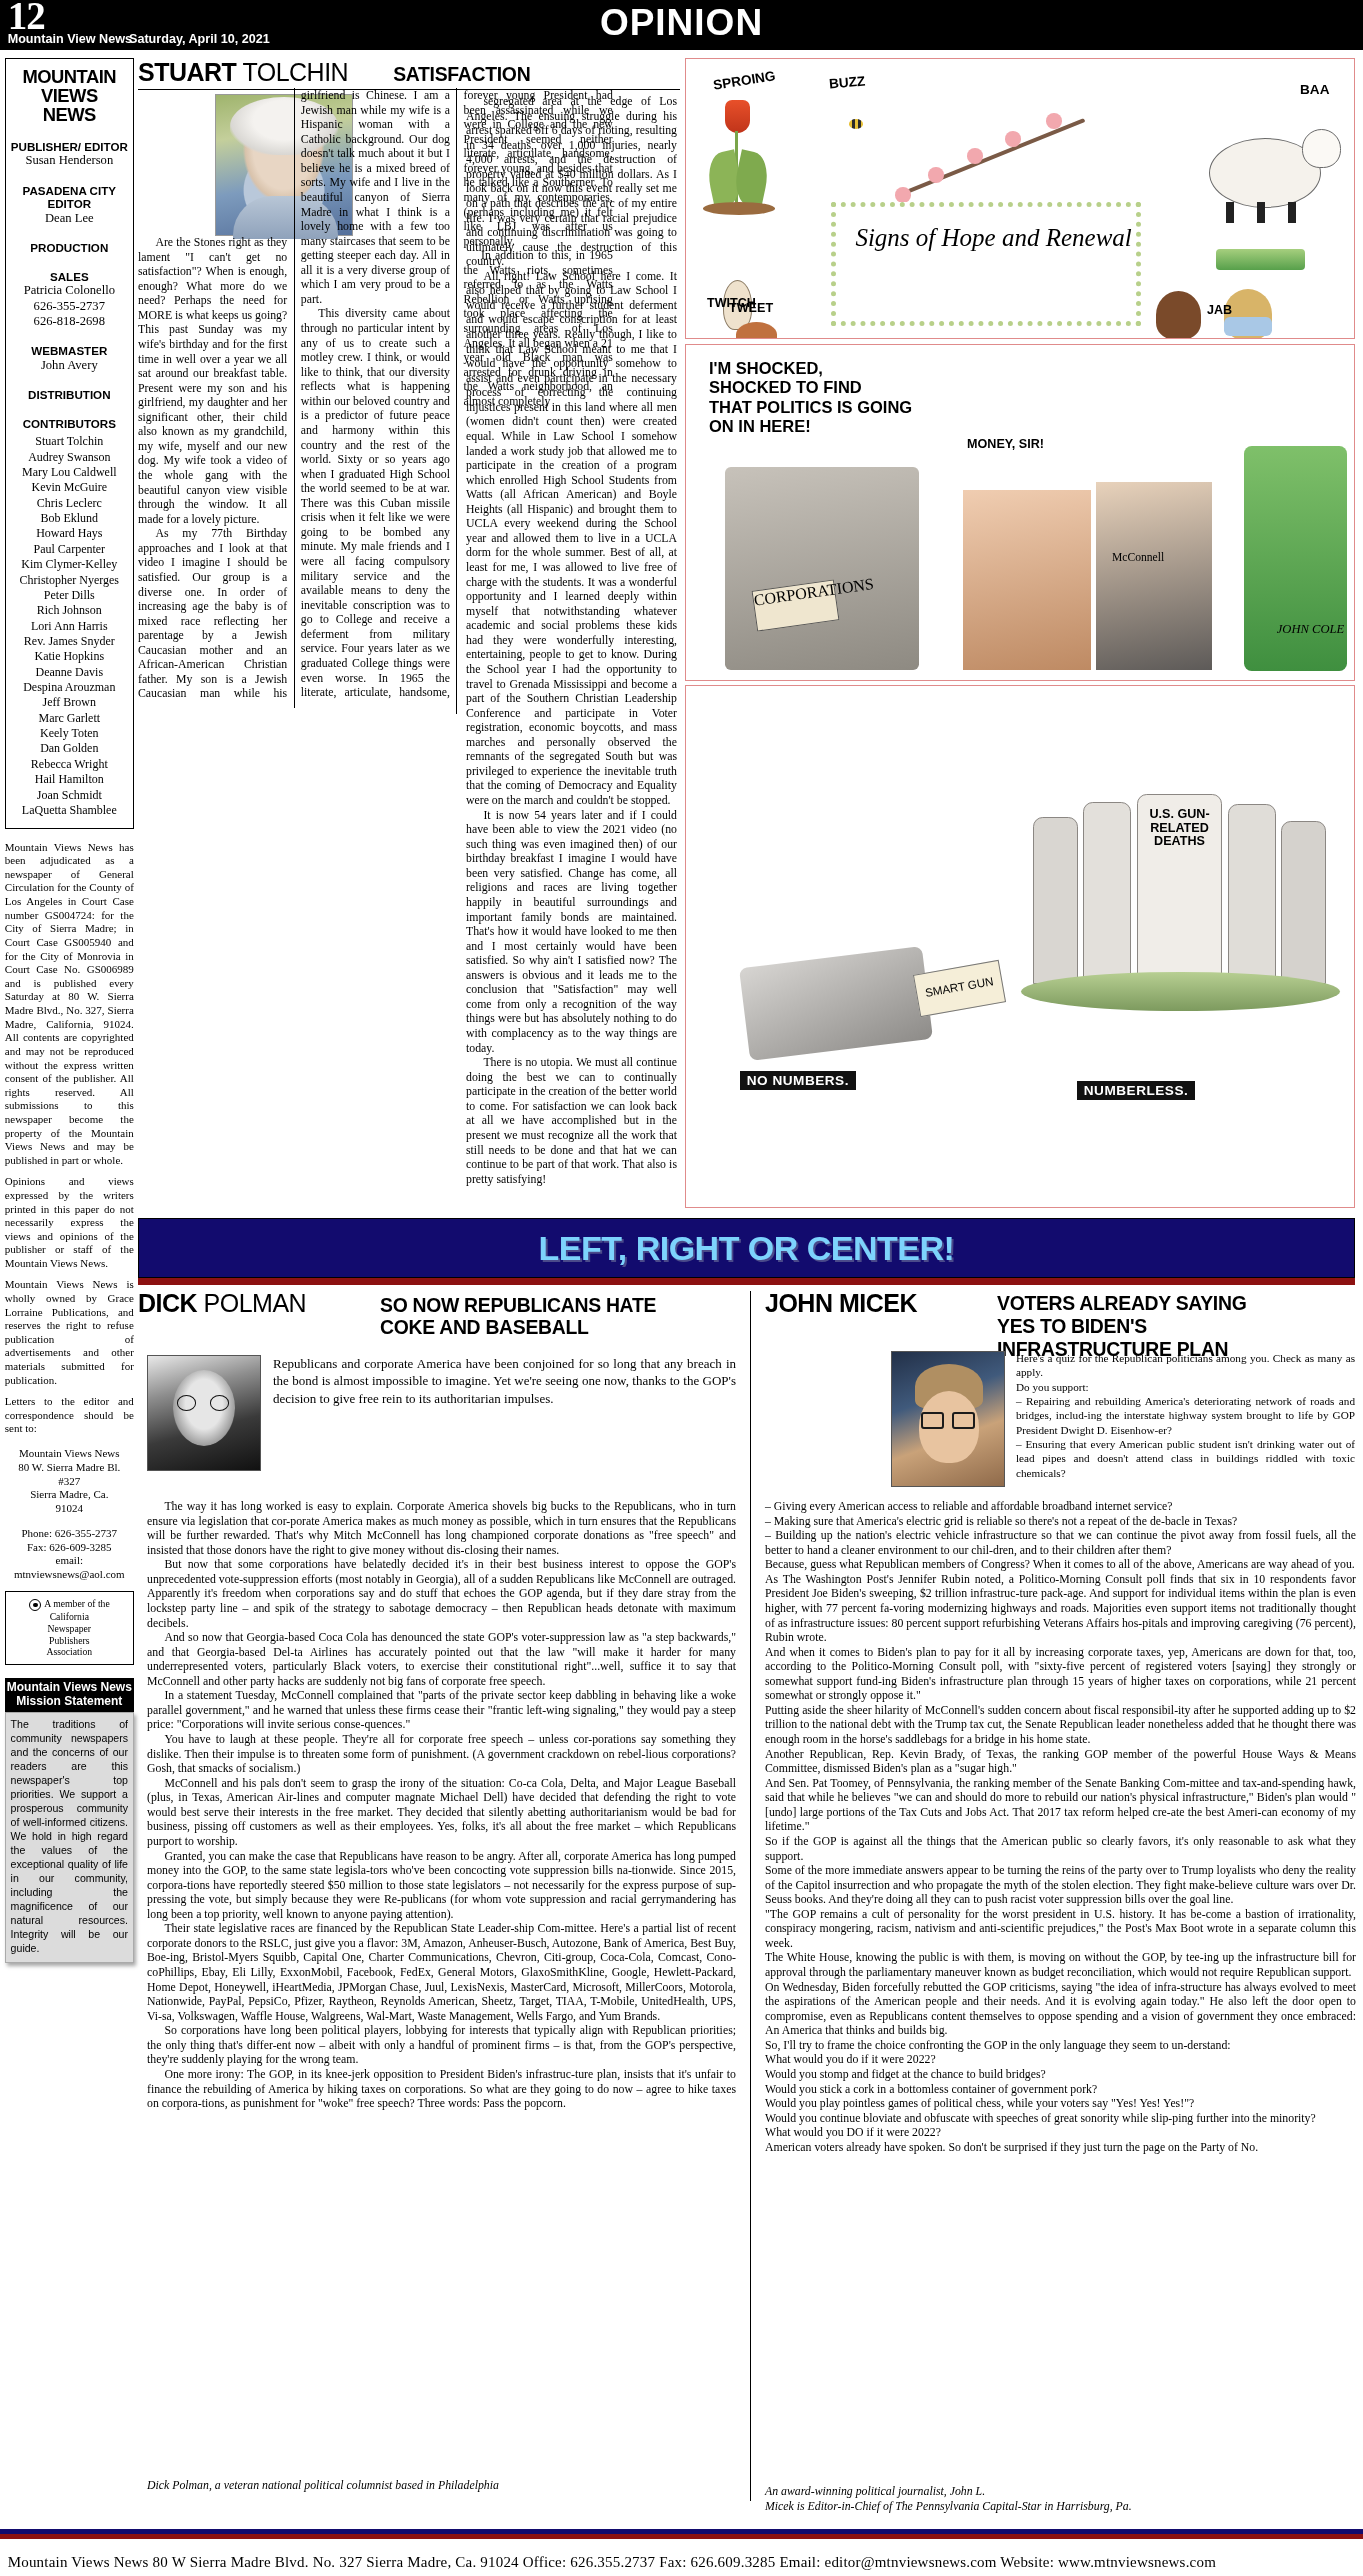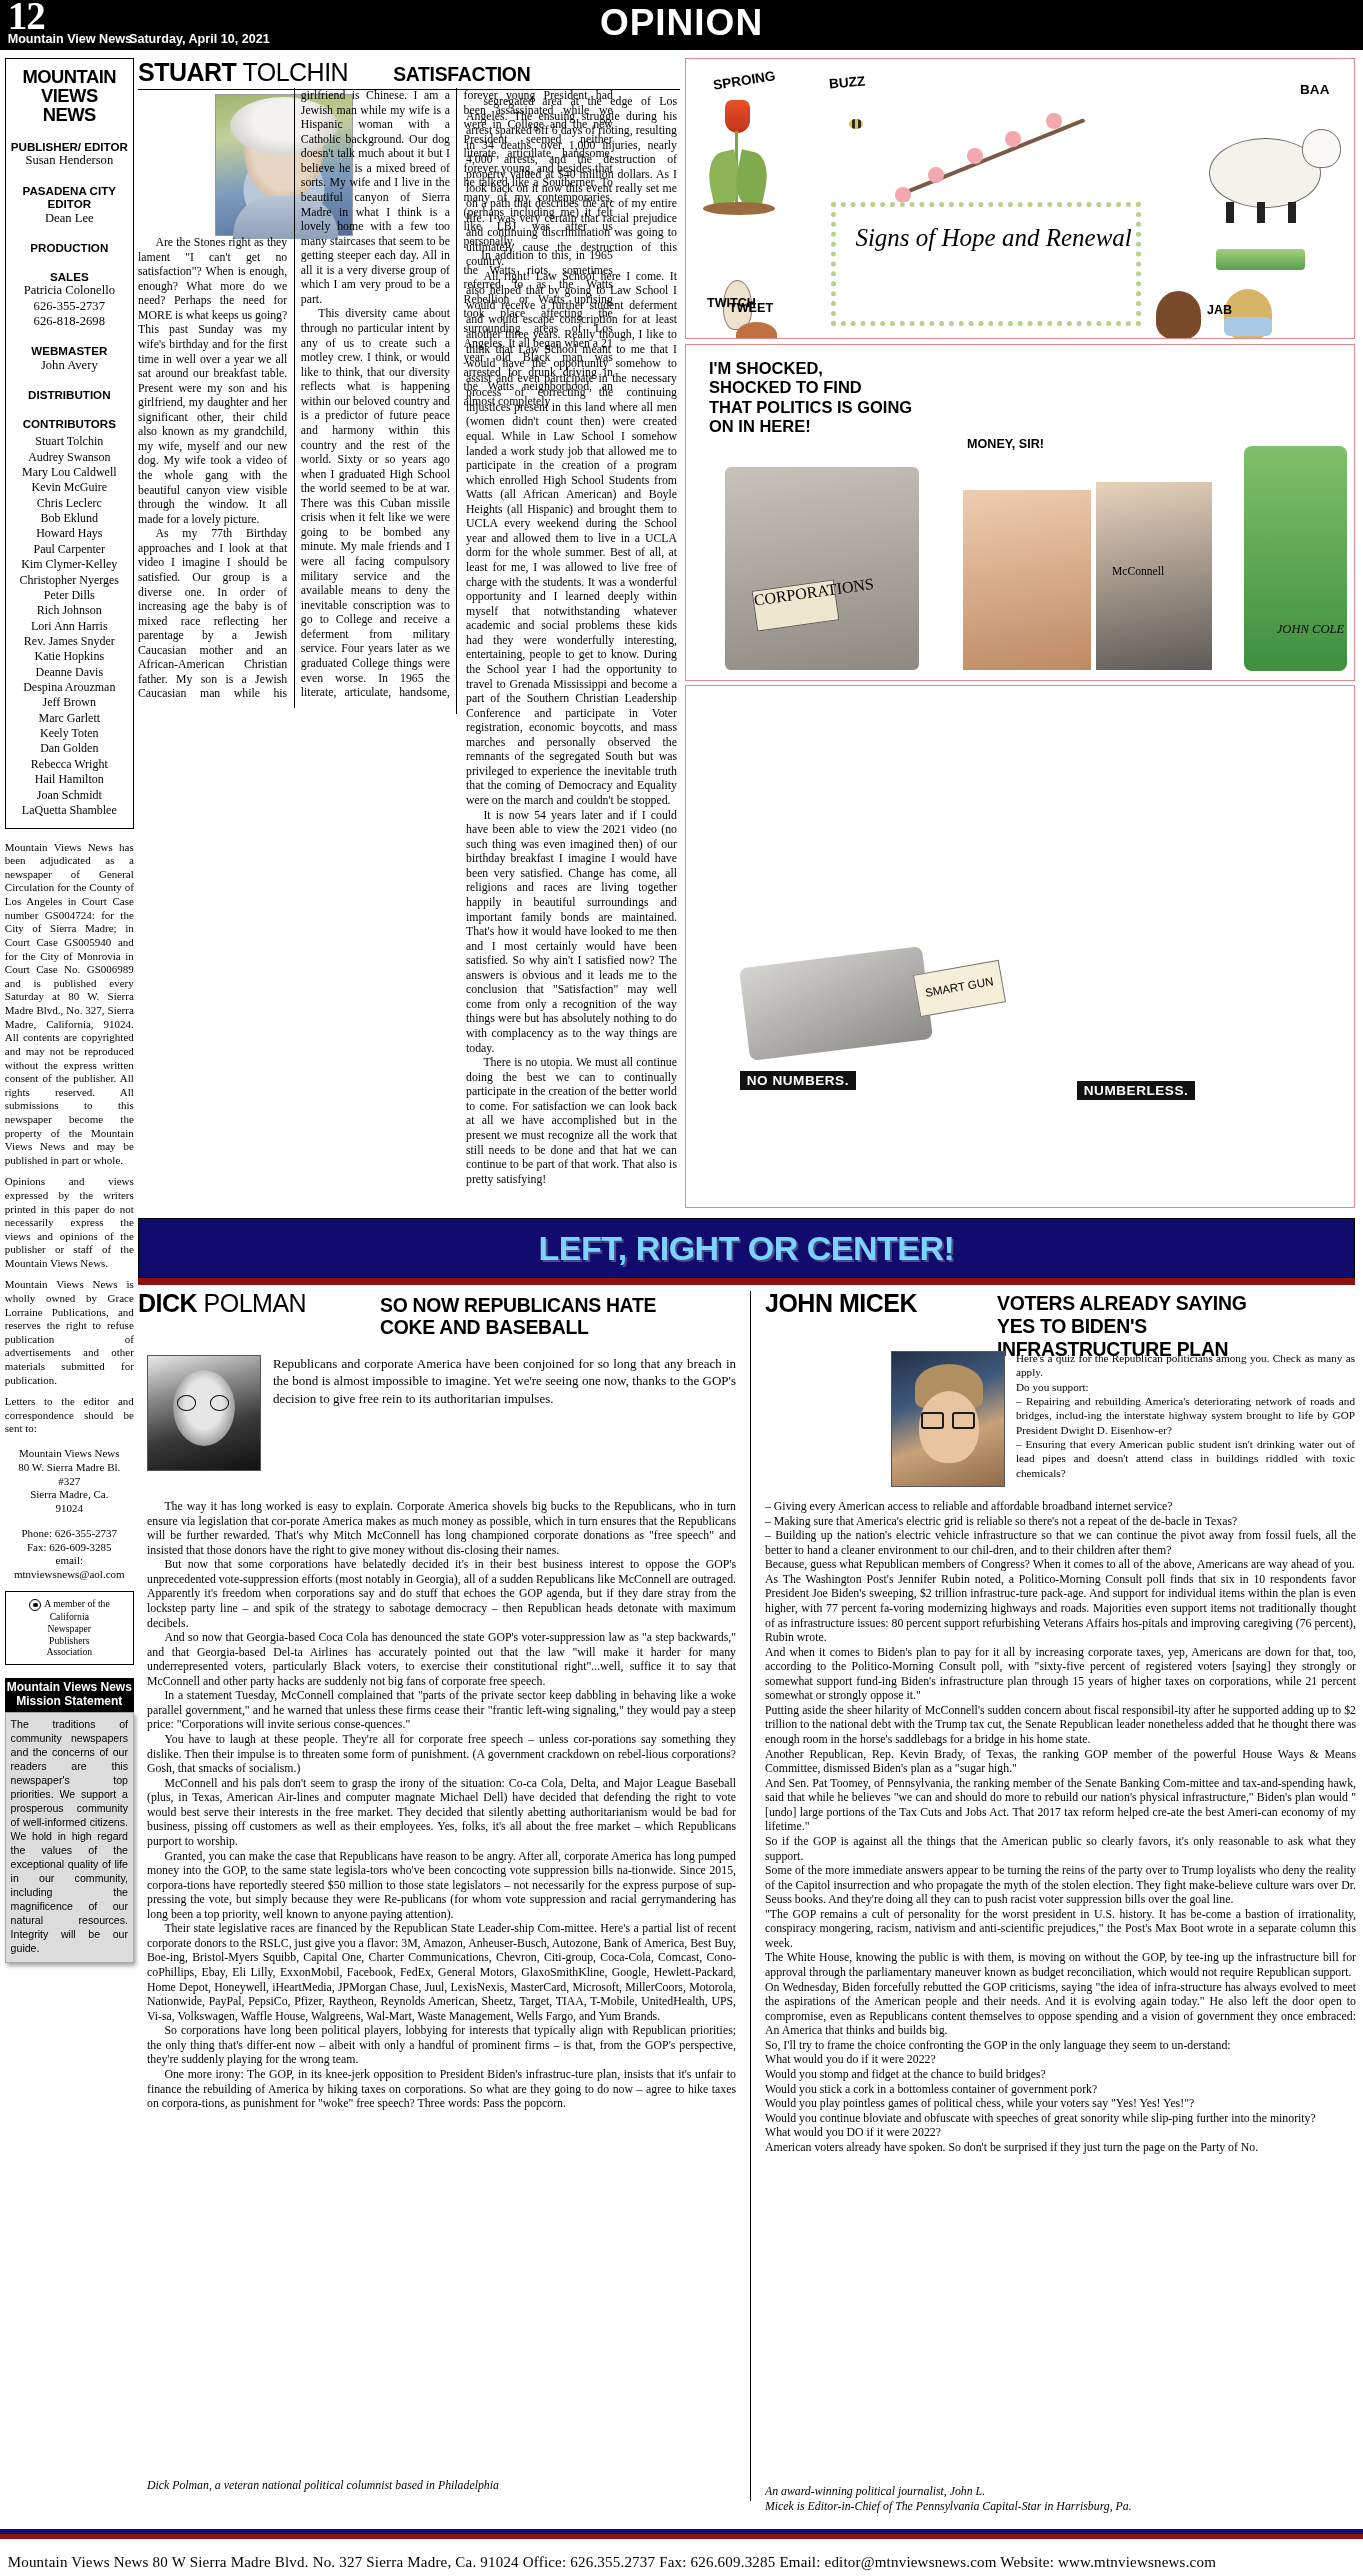--- a/index.html
+++ b/index.html
@@ -354,30 +354,40 @@
     <div>I'M SHOCKED,</div>
     <div>SHOCKED TO FIND</div>
     <div>THAT POLITICS IS GOING</div>
     <div>ON IN HERE!</div>
   </div>
   <div style="position:absolute; left:39px; top:122px; width:194px; height:203px; background:linear-gradient(170deg,#c7c2ba,#8e8a82); border-radius:5.8px;"></div>
   <div style="position:absolute; left:68px; top:240px; width:83px; height:41px; background:#efe6cf; border:1px solid #555; transform:rotate(-8deg);">CORPORATIONS</div>
   <div style="position:absolute; left:281px; top:93px; font-family:'Liberation Sans',sans-serif; font-weight:bold; font-size:12.6px; line-height:1.1;">MONEY, SIR!</div>
   <div style="position:absolute; left:277px; top:145px; width:128px; height:180px; background:linear-gradient(170deg,#f0cdb1,#be8a63);"></div>
   <div style="position:absolute; left:410px; top:137px; width:116px; height:188px; background:linear-gradient(170deg,#e8d2bb,#5d5a58);"></div>
-  <div style="position:absolute; left:426px; top:220px; font-family:'Liberation Serif',serif; font-size:11.6px;">McConnell</div>
+  <div style="position:absolute; left:426px; top:206px; font-family:'Liberation Serif',serif; font-size:11.6px;">McConnell</div>
   <div style="position:absolute; left:558px; top:101px; width:103px; height:225px; background:linear-gradient(0deg,#3f8f3f,#7fc06a); border-radius:7.7px;"></div>
   <div style="position:absolute; right:9.7px; bottom:43px; font-family:'Liberation Serif',serif; font-size:12.6px; font-style:italic;">JOHN COLE</div>
 </div>
 
 <div class="cartoon" style="left:685px; top:685px; width:670px; height:523px;">
   <div style="position:absolute; left:58px; top:271px; width:184px; height:93px; background:linear-gradient(160deg,#d7d5d2,#8d8b88); border-radius:7.7px; transform:rotate(-7deg);"></div>
   <div style="position:absolute; left:230px; top:281px; width:87px; height:43px; background:#f5eed8; border:1px solid #777; transform:rotate(-10deg); font-family:'Liberation Sans',sans-serif; font-size:11.6px; text-align:center; padding-top:11.6px;">SMART GUN</div>
   <div class="toon-tag-black" style="position:absolute; left:54px; top:385px;">NO NUMBERS.</div>
 
+  <div style="position:absolute; left:341px; top:106px; width:310px; height:223px;">
+    <div style="position:absolute; left:5.8px; top:25px; width:45px; height:167px; background:#d9d6d1; border:1.5px solid #8b8783; border-radius:9.7px 9.7px 0 0;"></div>
+    <div style="position:absolute; left:56px; top:9.7px; width:48px; height:182px; background:#e3e0db; border:1.5px solid #8b8783; border-radius:9.7px 9.7px 0 0;"></div>
+    <div style="position:absolute; left:110px; top:1.9px; width:85px; height:190px; background:#f0ede8; border:1.5px solid #8b8783; border-radius:9.7px 9.7px 0 0;">
+      <div style="font-family:'Liberation Sans',sans-serif; font-weight:bold; font-size:12.6px; line-height:1.05; text-align:center; padding-top:13.6px;">U.S. GUN-RELATED DEATHS</div>
+    </div>
+    <div style="position:absolute; left:201px; top:11.6px; width:48px; height:180px; background:#e0ddd8; border:1.5px solid #8b8783; border-radius:9.7px 9.7px 0 0;"></div>
+    <div style="position:absolute; left:254px; top:29px; width:45px; height:163px; background:#d5d2cd; border:1.5px solid #8b8783; border-radius:9.7px 9.7px 0 0;"></div>
+    <div style="position:absolute; left:-5.8px; top:180px; width:319px; height:39px; background:linear-gradient(0deg,#7d9a5e,#b7cf92); border-radius:50%;"></div>
+  </div>
   <div class="toon-tag-black" style="position:absolute; left:391px; top:395px;">NUMBERLESS.</div>
 </div>
 
 <div class="col-text" id="tolchin-left" style="position:absolute; left:138px; top:88px; width:312px; column-count:2; column-gap:13.6px; column-rule:1px solid #000; height:620px;">
     <div style="float: left; width: 138px; height: 147px;"></div>
     <p>Are the Stones right as they lament "I can't get no satisfaction"? When is enough, enough? What more do we need? Perhaps the need for MORE is what keeps us going? This past Sunday was my wife's birthday and for the first time in well over a year we all sat around our breakfast table. Present were my son and his girlfriend, my daughter and her significant other, their child also known as my grandchild, my wife, myself and our new dog. My wife took a video of the whole gang with the beautiful canyon view visible through the window. It all made for a lovely picture.</p>
     <p>As my 77th Birthday approaches and I look at that video I imagine I should be satisfied. Our group is a diverse one. In order of increasing age the baby is of mixed race reflecting her parentage by a Jewish Caucasian mother and an African-American Christian father. My son is a Jewish Caucasian man while his girlfriend is Chinese. I am a Jewish man while my wife is a Hispanic woman with a Catholic background. Our dog doesn't talk much about it but I believe he is a mixed breed of sorts. My wife and I live in the beautiful canyon of Sierra Madre in what I think is a lovely home with a few too many staircases that seem to be getting steeper each day. All in all it is a very diverse group of which I am very proud to be a part.</p>
     <p>This diversity came about through no particular intent by any of us to create such a motley crew. I think, or would like to think, that our diversity reflects what is happening within our beloved country and is a predictor of future peace and harmony within this country and the rest of the world. Sixty or so years ago when I graduated High School the world seemed to be at war. There was this Cuban missile crisis when it felt like we were going to be bombed any minute. My male friends and I were all facing compulsory military service and the available means to deny the inevitable conscription was to go to College and receive a deferment from military service. Four years later as we graduated College things were even worse. In 1965 the literate, articulate, handsome, forever young President had been assassinated while we were in College and the new President seemed neither literate, articulate, handsome, forever young, and besides that he talked like a Southerner. To many of my contemporaries, (perhaps including me) it felt like LBJ was after us personally.</p>
     <p>In addition to this, in 1965 the Watts riots, sometimes referred to as the Watts Rebellion or Watts uprising took place affecting the surrounding areas of Los Angeles. It all began when a 21 year old Black man was arrested for drunk driving in the Watts neighborhood, an almost completely</p>
   </div>

